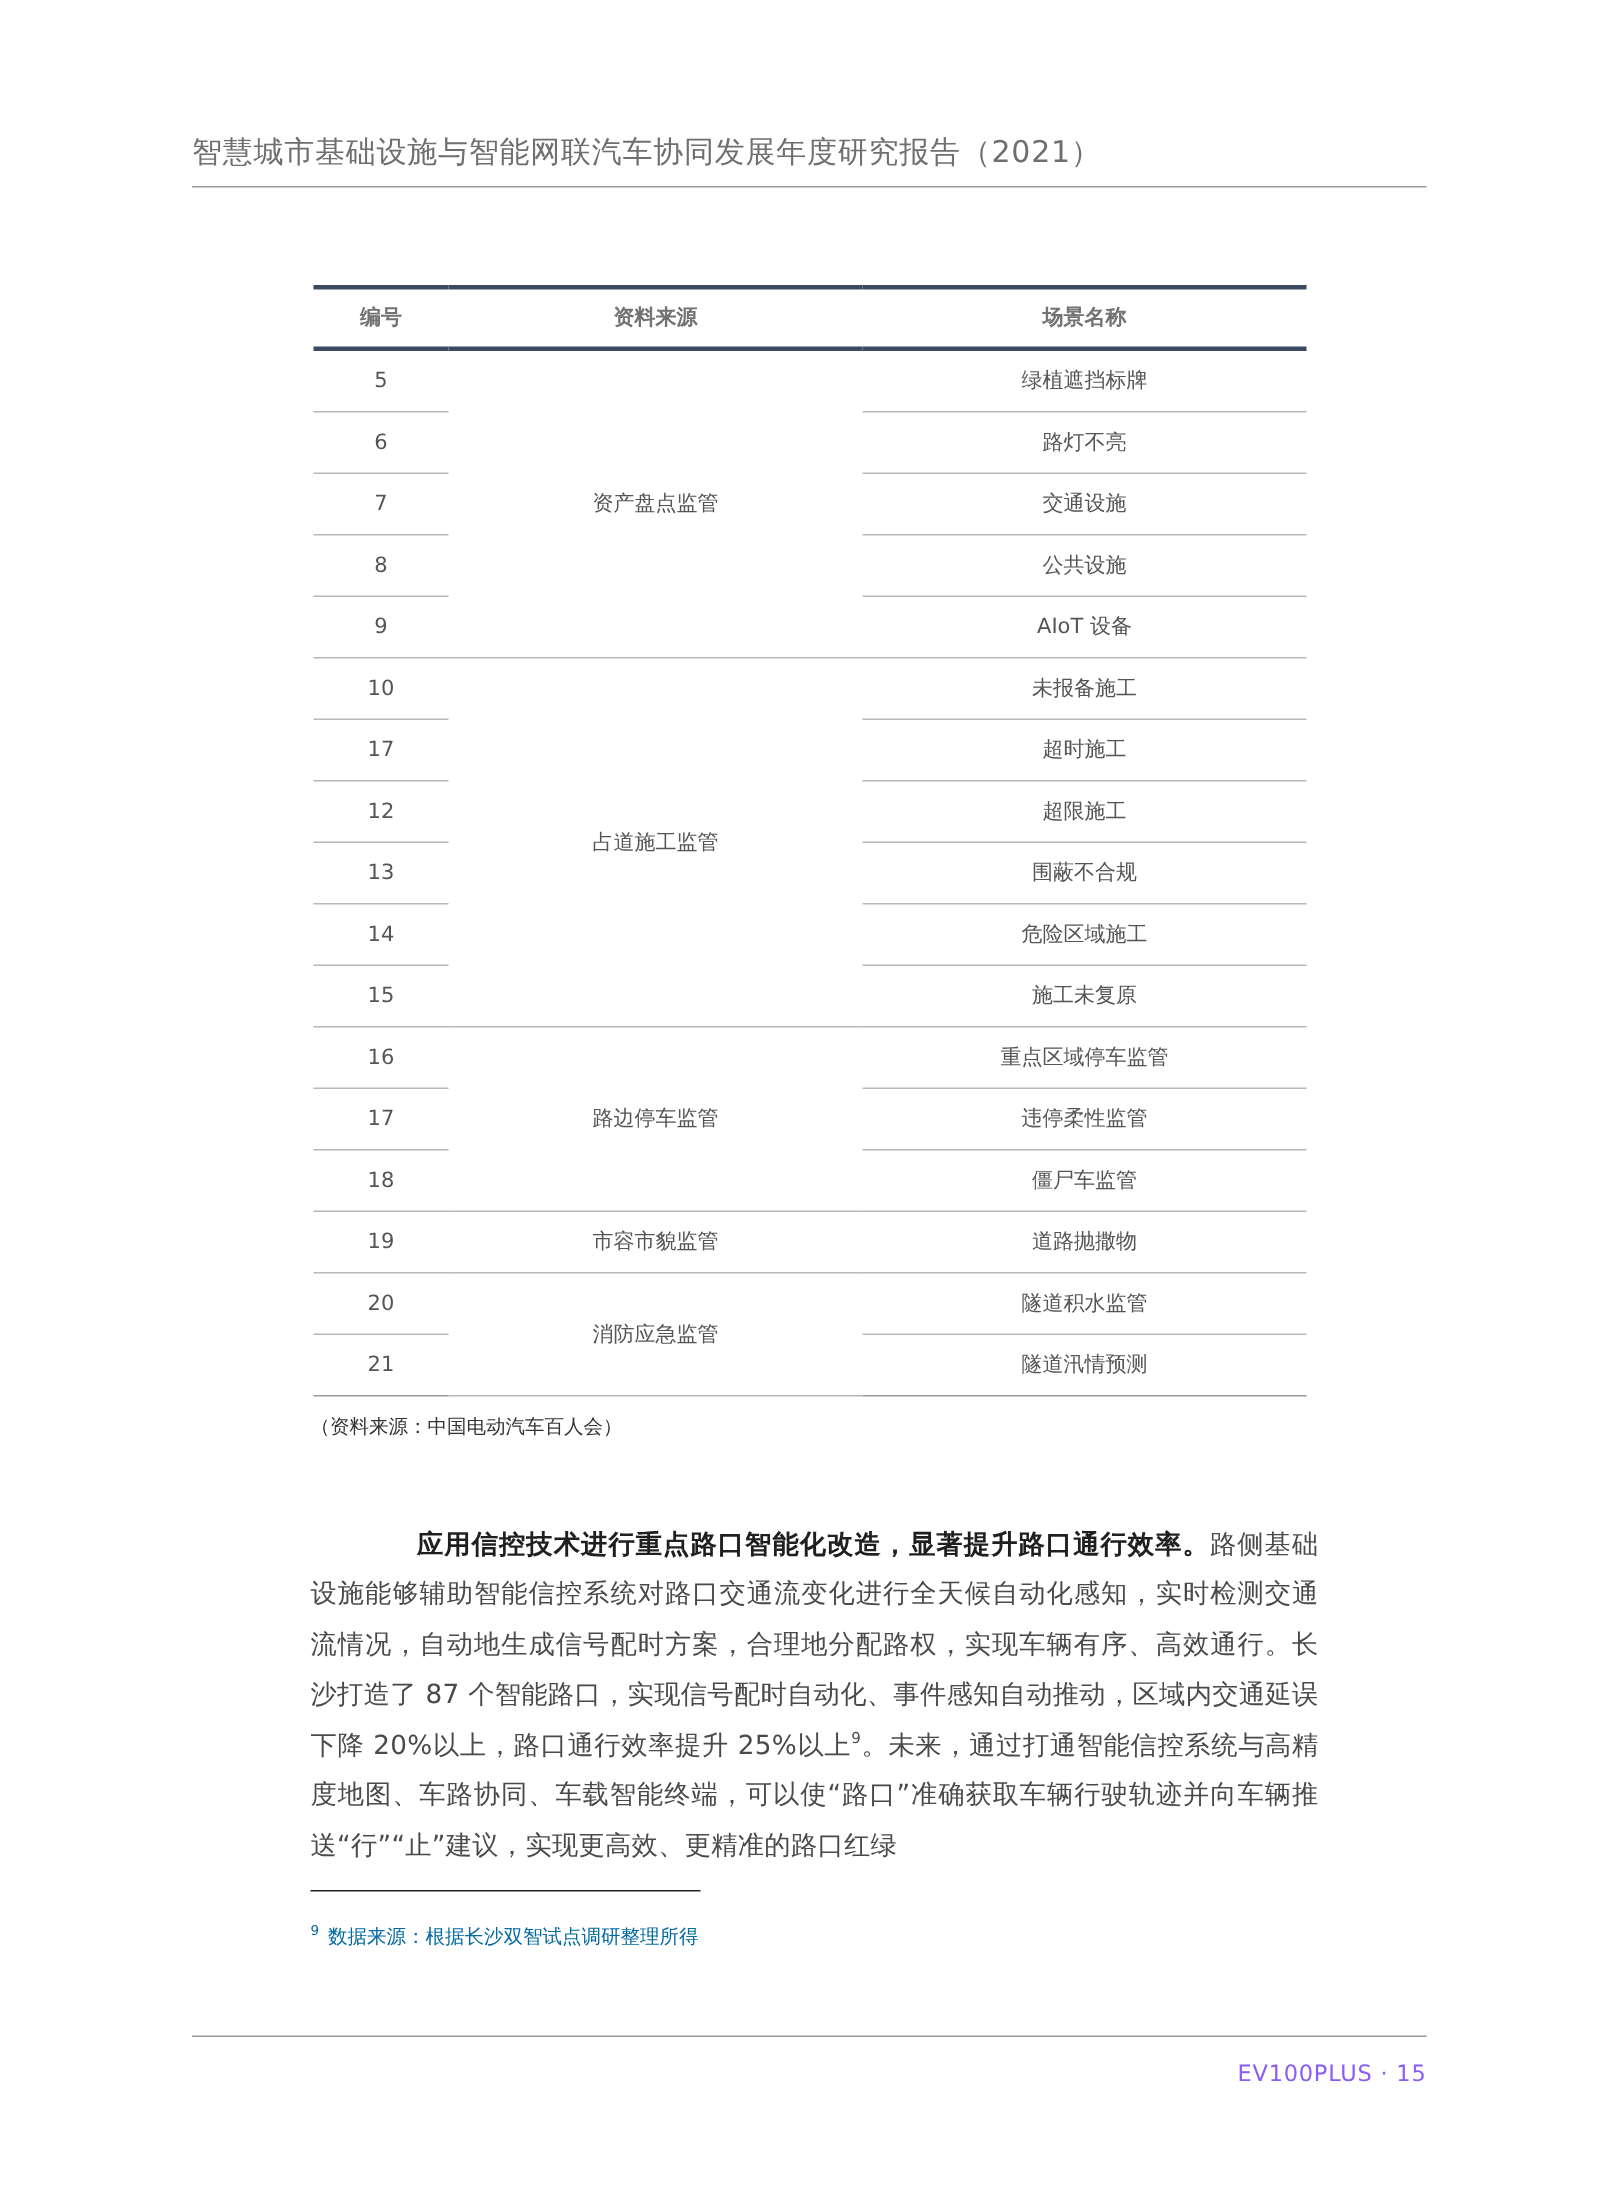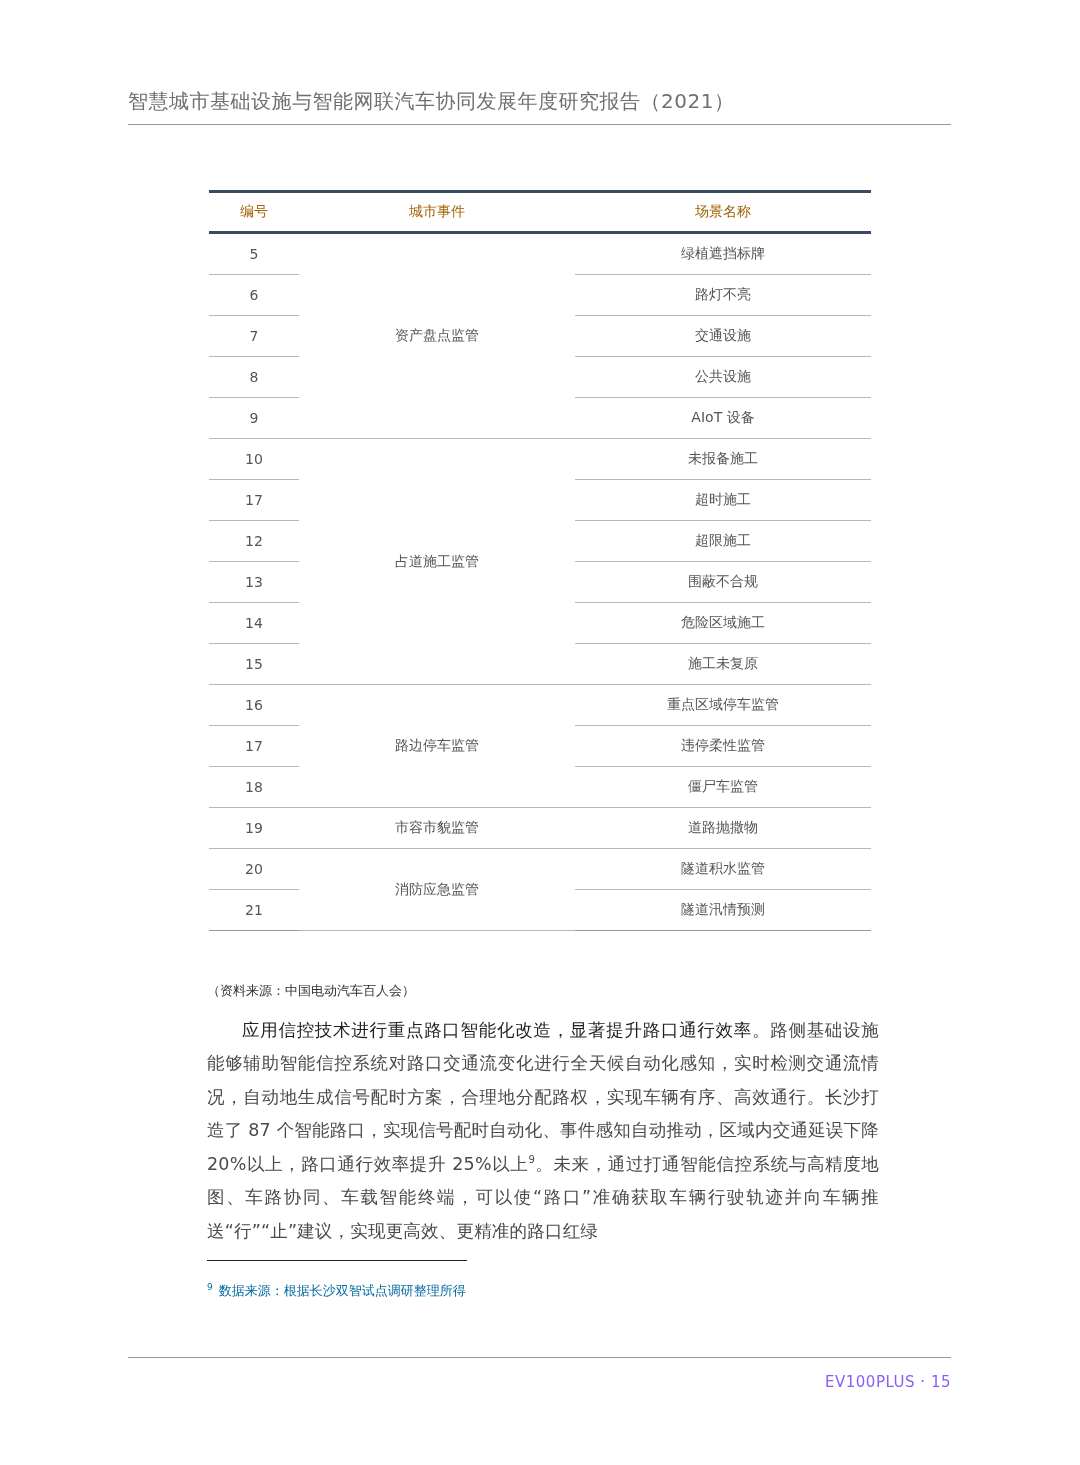--- a/index.html
+++ b/index.html
@@ -42,22 +42,22 @@
       border-collapse: collapse;
       table-layout: fixed;
     }
     .events thead tr {
       border-top: 3px solid #3b4a63;
       border-bottom: 3px solid #3b4a63;
     }
     .events th {
       height: 38px;
       font-size: 14px;
-      font-weight: normal;
-      color: #a16207;
+      font-weight: bold;
+      color: #737373;
       padding: 0;
     }
     .events td {
       height: 40px;
       font-size: 14px;
       color: #555;
       text-align: center;
       padding: 0;
       border-bottom: 1px solid #b8b8b8;
     }
@@ -66,37 +66,37 @@
     .events col.c3 { width: 296px; }
     .events td.cat { vertical-align: middle; }
     .events td.num { vertical-align: middle; }
     .events tbody tr:last-child td { border-bottom: 1px solid #9a9a9a; }
     .source-note {
       position: absolute;
       left: 207px;
       top: 942px;
       font-size: 13px;
       color: #333;
-      margin-top: 40px;
     }
     .body-text {
       position: absolute;
       left: 207px;
       top: 996px;
       width: 672px;
       font-size: 17.5px;
       line-height: 33.5px;
       color: #4a4a4a;
       text-align: justify;
       text-indent: 2em;
       letter-spacing: 0.2px;
     }
     .body-text .lead {
-      font-weight: normal;
+      font-weight: bold;
       color: #1f1f1f;
+      margin-left: 36px;
     }
     .body-text sup {
       font-size: 10px;
       vertical-align: super;
       line-height: 0;
     }
     .footnote-rule {
       position: absolute;
       left: 207px;
       top: 1260px;
@@ -142,21 +142,21 @@
 <div class="table-wrap">
   <table class="events">
     <colgroup>
       <col class="c1">
         <col class="c2">
         <col class="c3">
     </colgroup>
     <thead>
       <tr>
         <th>编号</th>
-        <th>城市事件</th>
+        <th>资料来源</th>
         <th>场景名称</th>
       </tr>
     </thead>
     <tbody>
 
       <tr>
         <td class="num">5</td>
         <td class="cat" rowspan="5">资产盘点监管</td>
         <td>绿植遮挡标牌</td>
       </tr>

